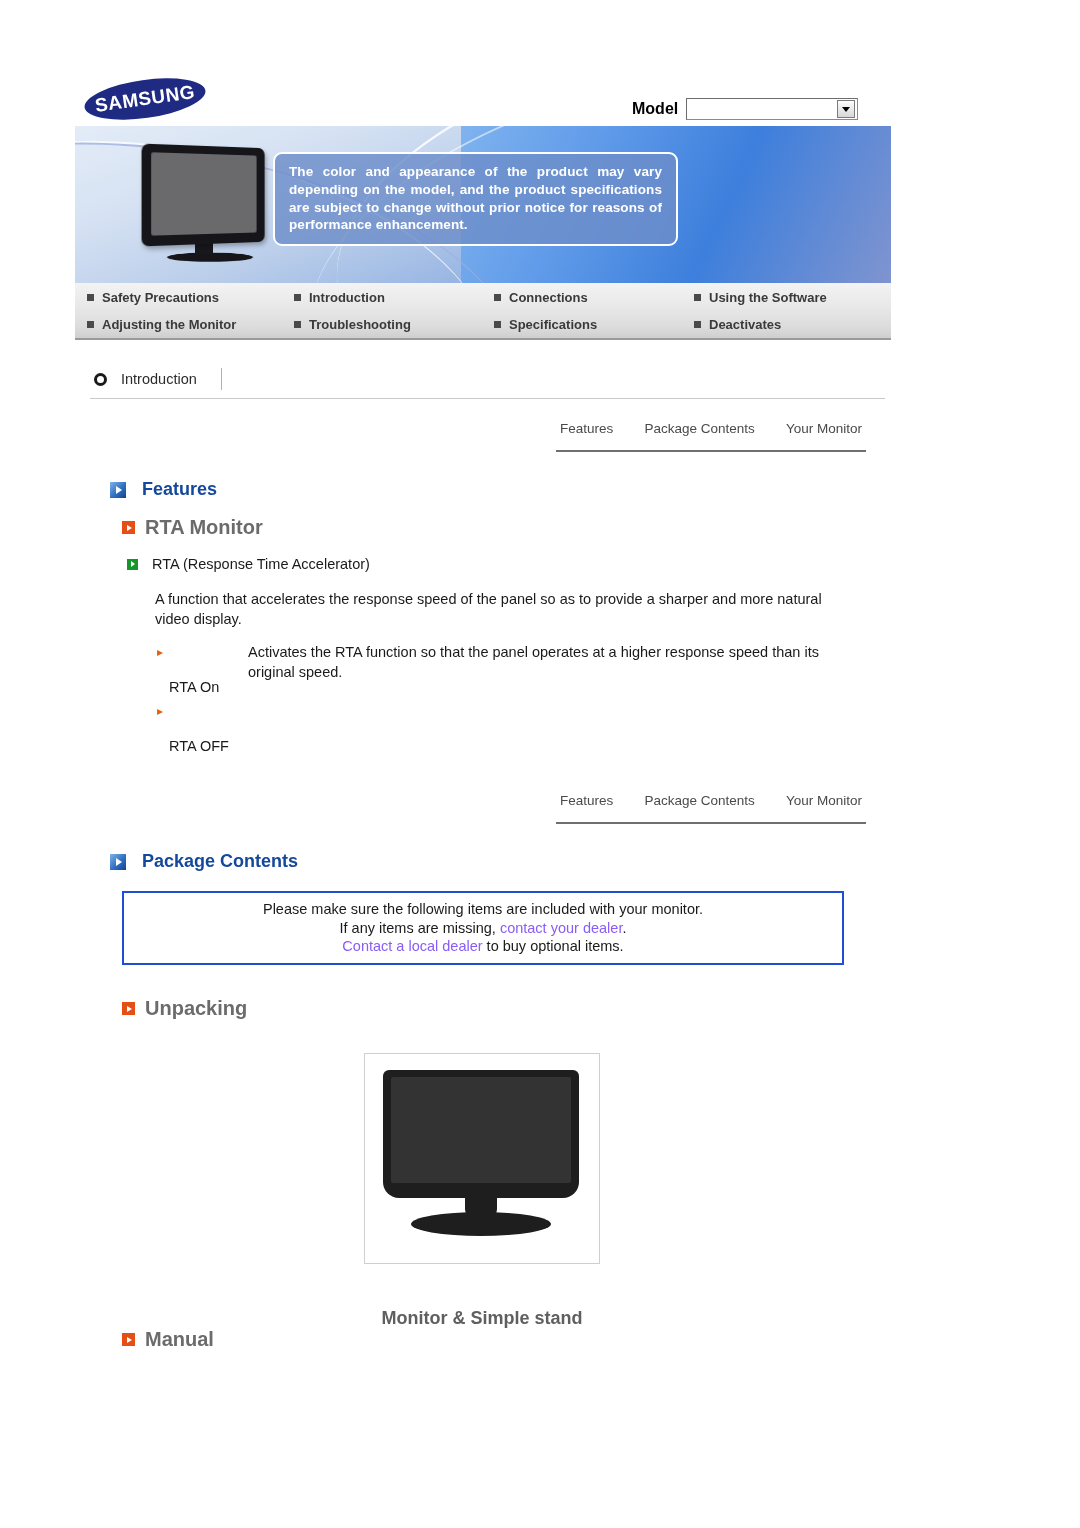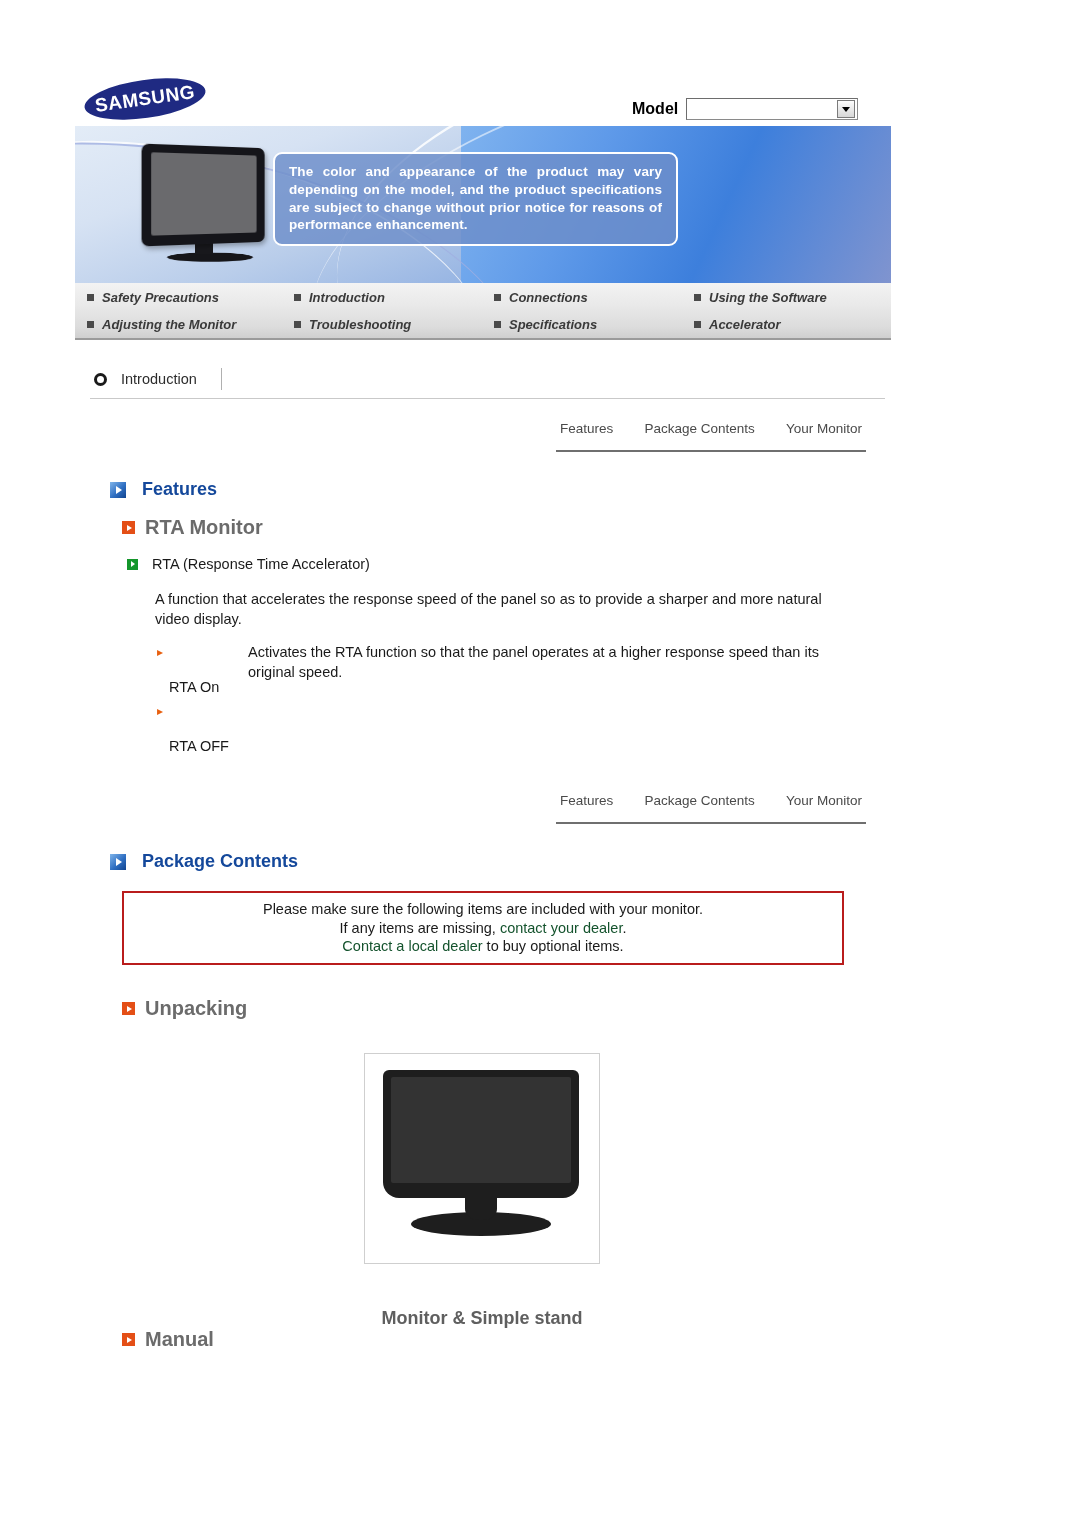--- a/index.html
+++ b/index.html
@@ -229,21 +229,20 @@
   }
   .nav-grid {
     position: absolute;
     left: 0; top: 0;
     width: 816px;
     height: 38px;
     display: grid;
     grid-template-columns: 207px 200px 200px 209px;
     grid-template-rows: 28px 27px;
     align-items: center;
-    font-style: italic;
   }
   .nav-item {
     display: flex;
     align-items: center;
     gap: 8px;
     padding-left: 12px;
     font-size: 13px;
     font-weight: bold;
     color: #3a3a3a;
     cursor: pointer;
@@ -446,33 +445,33 @@
     color: #1a1a1a;
   }
 
   
   .notice-box {
     position: absolute;
     left: 122px;
     top: 891px;
     width: 722px;
     height: 74px;
-    border: 2px solid #b91c1c;
+    border: 2px solid #1d4ed8;
     box-sizing: border-box;
     display: flex;
     flex-direction: column;
     align-items: center;
     justify-content: center;
     text-align: center;
     font-size: 14.5px;
     line-height: 1.3;
     color: #1a1a1a;
   }
   .notice-box .link {
-    color: #14532d;
+    color: #8b5cf6;
     cursor: pointer;
   }
 
   
   .product-frame {
     position: absolute;
     left: 364px;
     top: 1053px;
     width: 236px;
     height: 211px;
@@ -589,21 +588,21 @@
       <div class="nav-item">
         <span class="nav-bullet"></span>
         <span>Troubleshooting</span>
       </div>
       <div class="nav-item">
         <span class="nav-bullet"></span>
         <span>Specifications</span>
       </div>
       <div class="nav-item">
         <span class="nav-bullet"></span>
-        <span>Accelerator</span>
+        <span>Deactivates</span>
       </div>
     </div>
   </div>
 
   <div class="crumb-bar">
     <div class="crumb-inner">
       <span class="crumb-dot"></span>
       <span class="crumb-label">Introduction</span>
       <span class="crumb-divider"></span>
     </div>

